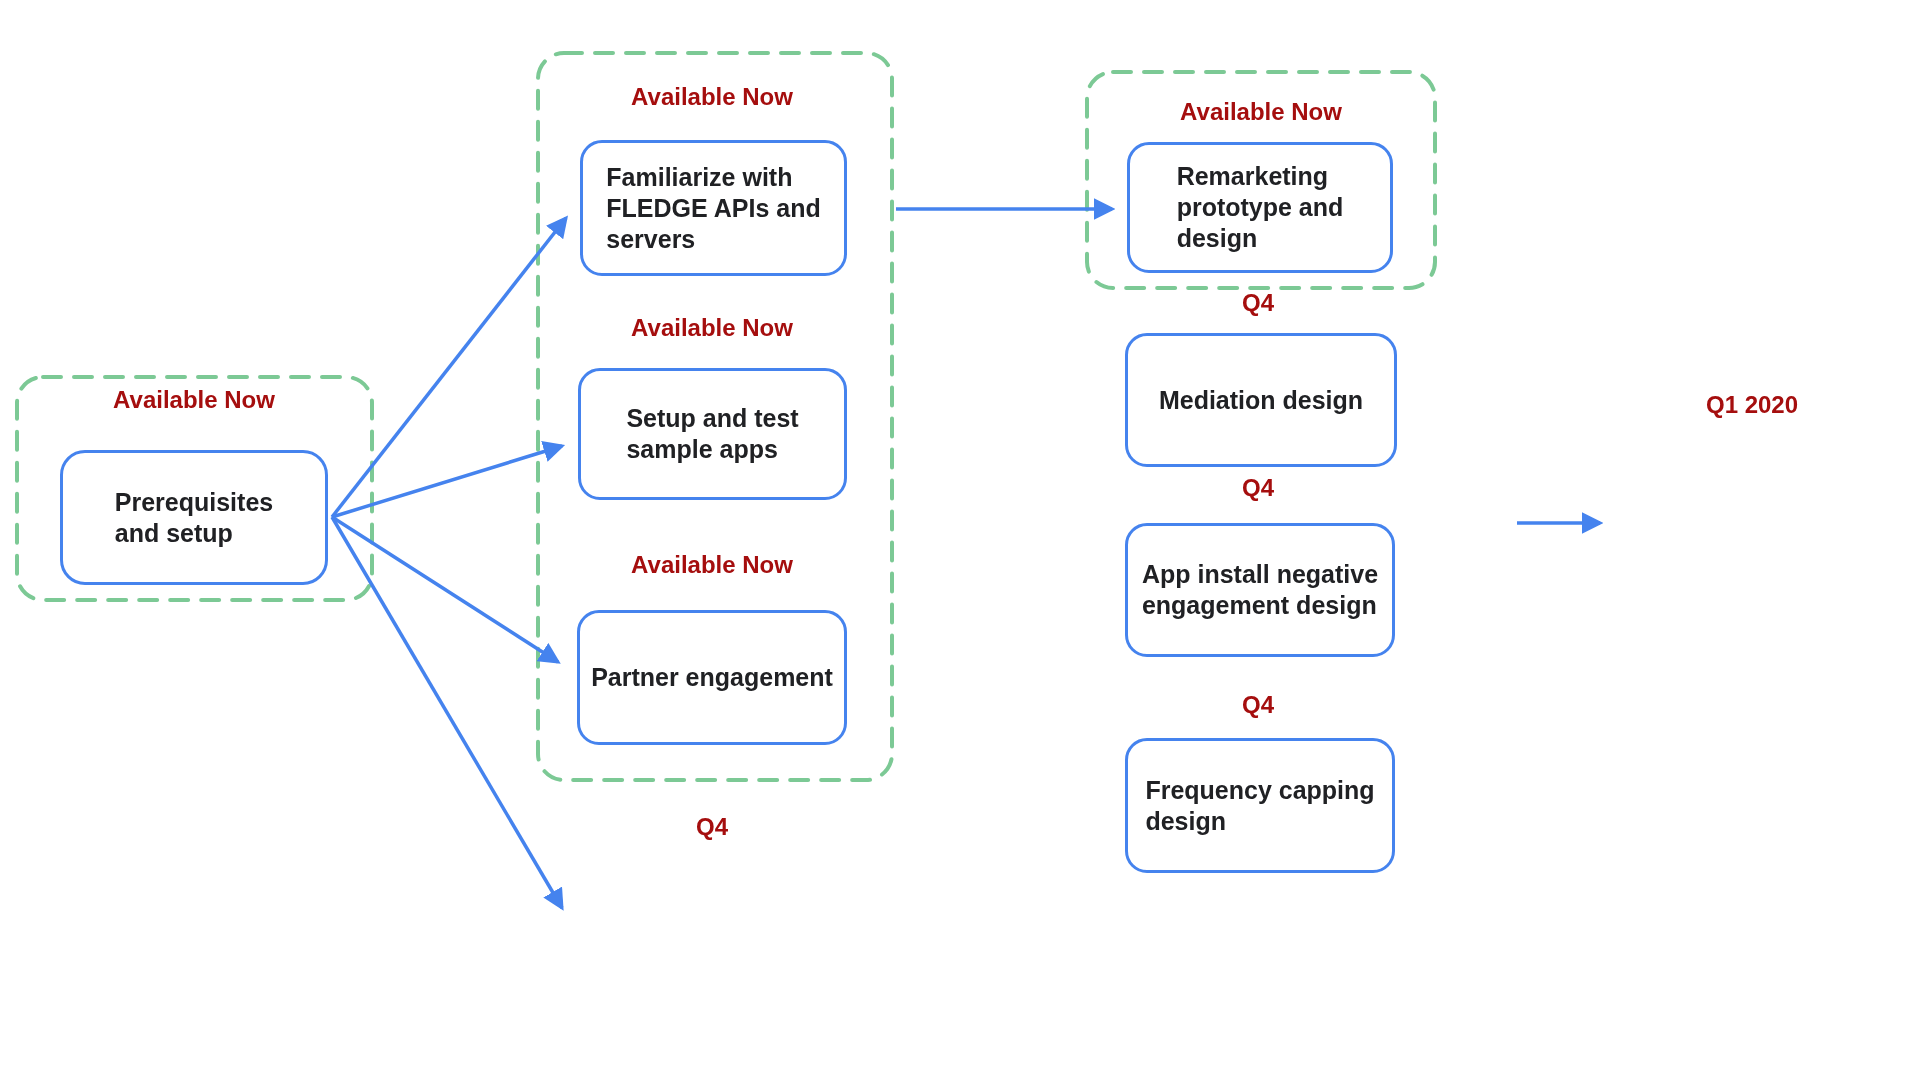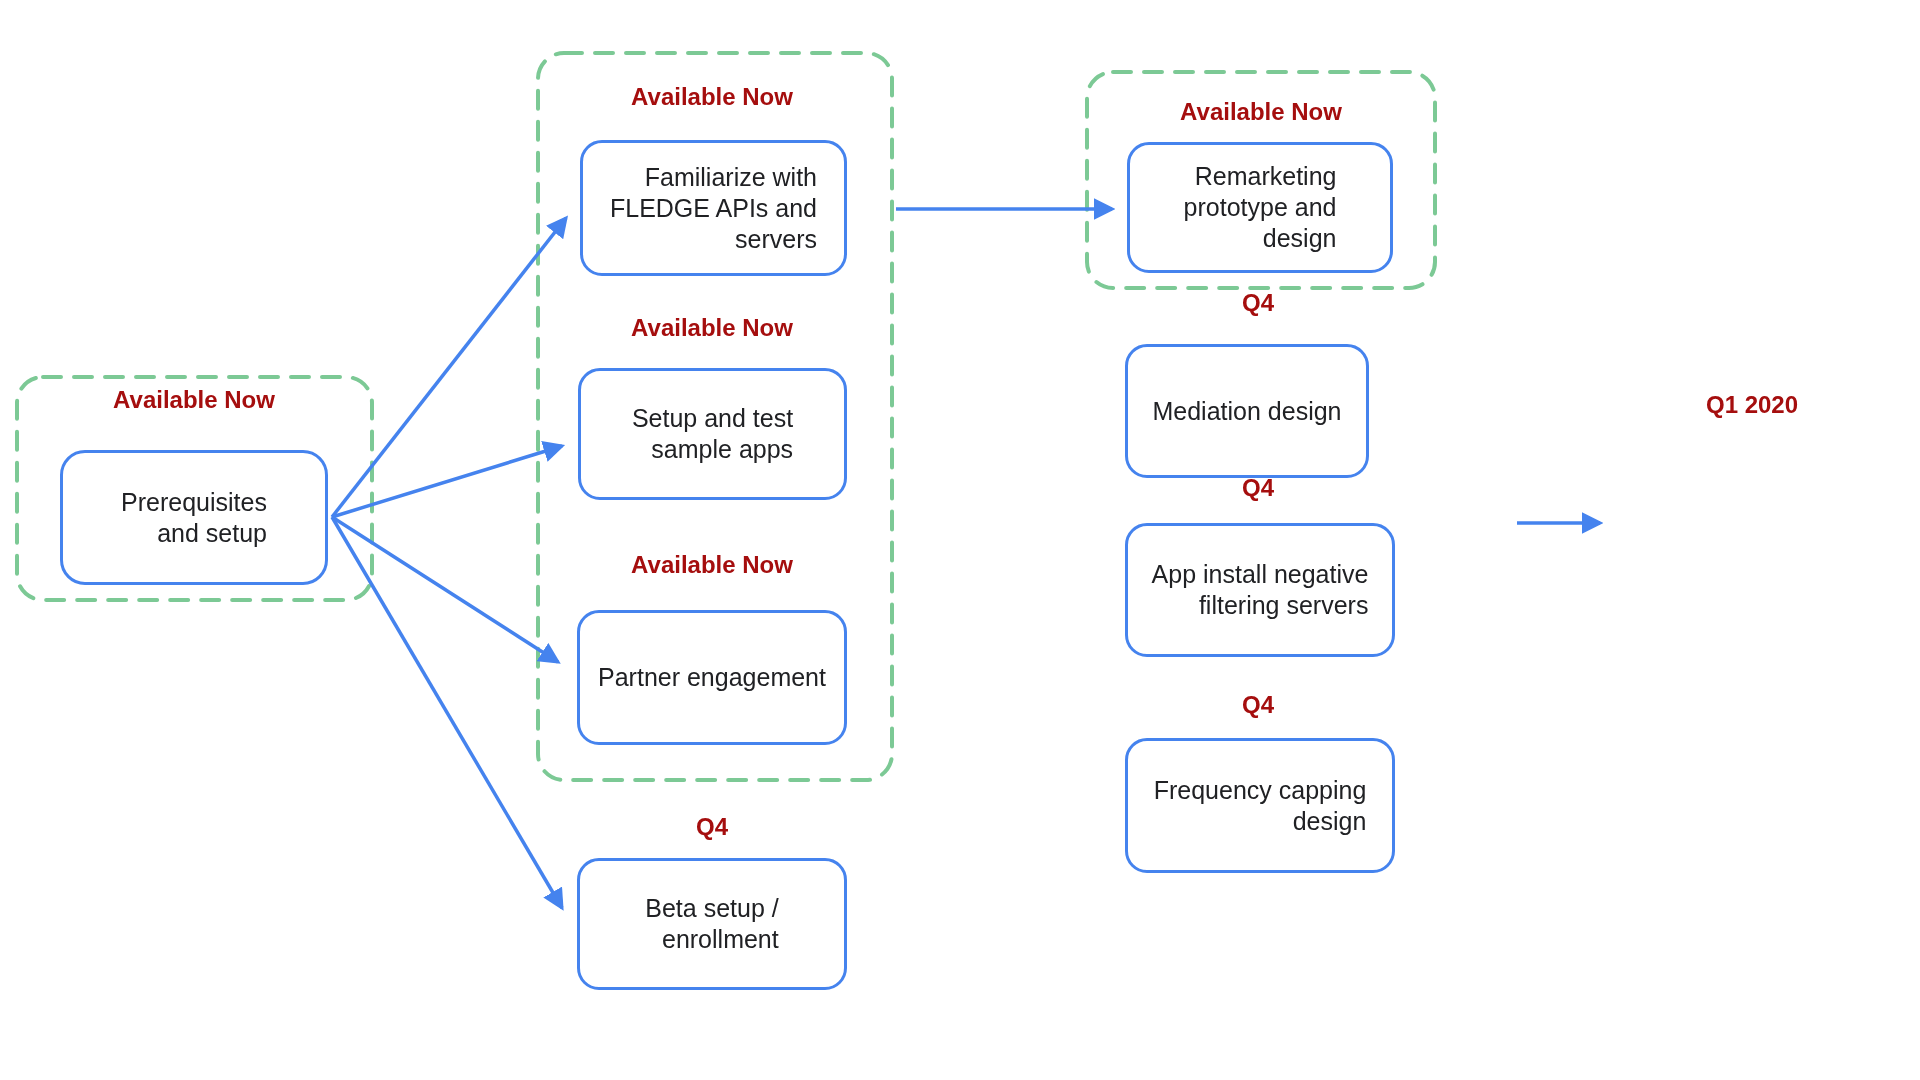--- a/index.html
+++ b/index.html
@@ -36,26 +36,26 @@
   }
   .node {
     position: absolute;
     box-sizing: border-box;
     border: 3.5px solid #4583EE;
     border-radius: 22px;
     background: #ffffff;
     display: flex;
     align-items: center;
     justify-content: center;
-    text-align: right;
+    text-align: left;
     white-space: pre-line;
     color: #202124;
     font-size: 25px;
     line-height: 31px;
-    font-weight: 400;
+    font-weight: 700;
   }
   .lbl {
     position: absolute;
     transform: translateX(-50%);
     color: #A50E0E;
     font-size: 24px;
     line-height: 30px;
     font-weight: 600;
     white-space: nowrap;
     text-align: center;
@@ -97,24 +97,22 @@
   <div class="lbl" style="left:1752px; top:390px;">Q1 2020</div>
 
   <div class="node" style="left:60px; top:450px; width:268px; height:135px;border-radius:25px;">Prerequisites
 and setup</div>
   <div class="node" style="left:580px; top:140px; width:267px; height:136px;">Familiarize with
 FLEDGE APIs and
 servers</div>
   <div class="node" style="left:578px; top:368px; width:269px; height:132px;">Setup and test
 sample apps</div>
   <div class="node" style="left:577px; top:610px; width:270px; height:135px;">Partner engagement</div>
-  <div class="node" style="left:577px; top:858px; width:270px; height:132px;">Beta setup /
-enrollment</div>
   <div class="node" style="left:1127px; top:142px; width:266px; height:131px;">Remarketing
 prototype and
 design</div>
-  <div class="node" style="left:1125px; top:344px; width:244px; height:134px;">Mediation design</div>
+  <div class="node" style="left:1125px; top:333px; width:272px; height:134px;">Mediation design</div>
   <div class="node" style="left:1125px; top:523px; width:270px; height:134px;">App install negative
-filtering servers</div>
+engagement design</div>
   <div class="node" style="left:1125px; top:738px; width:270px; height:135px;">Frequency capping
 design</div>
 
 </div>
 
 </body></html>

